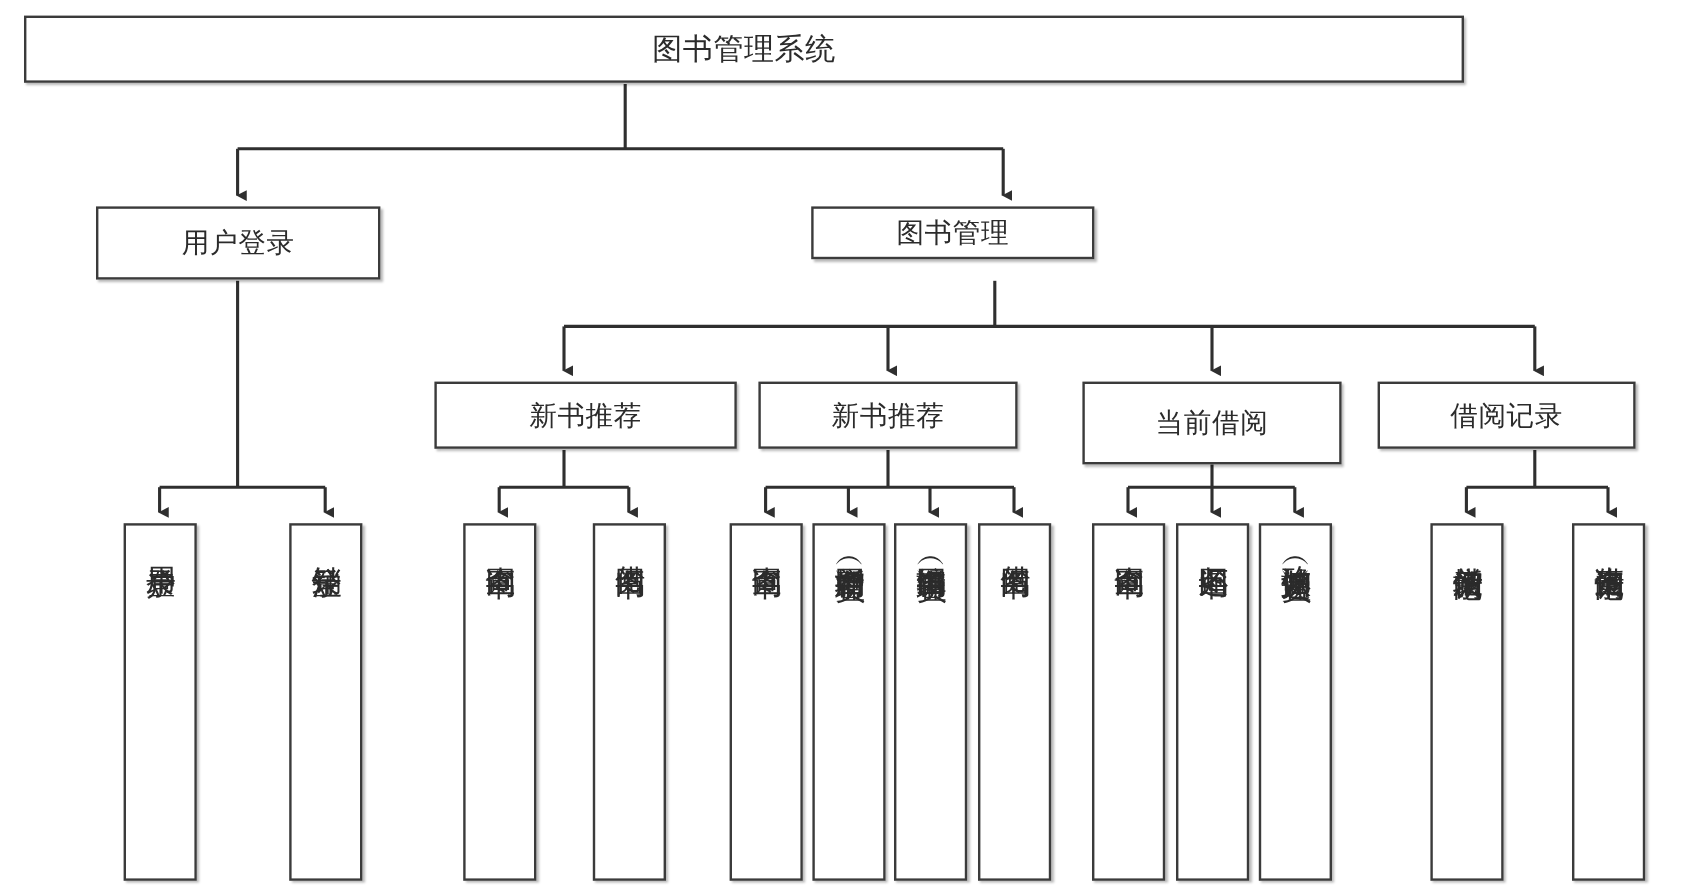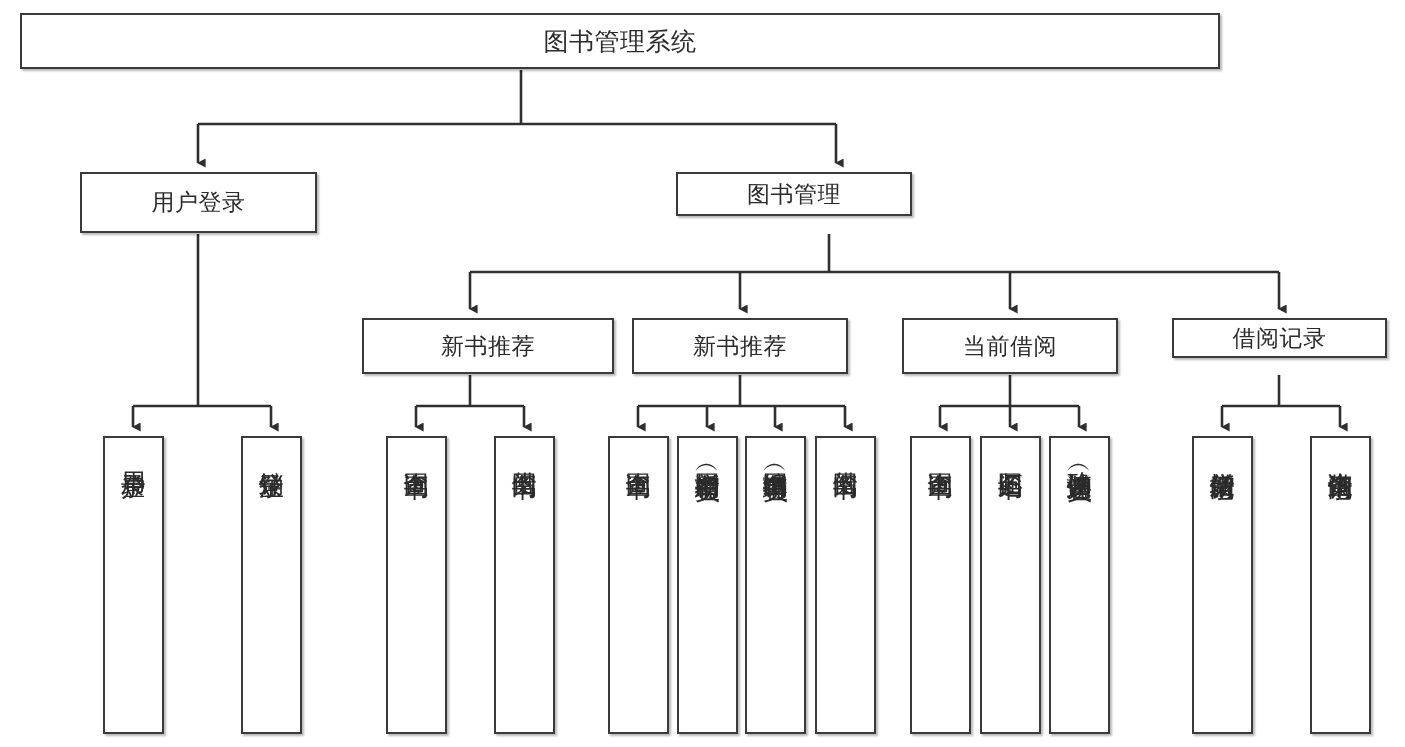--- a/index.html
+++ b/index.html
@@ -126,24 +126,24 @@
   <div class="node level1" style="left:676px;top:172px;width:236px;height:44px;">
     <span class="label">图书管理</span>
   </div>
 
   <div class="node level2" style="left:362px;top:318px;width:252px;height:56px;">
     <span class="label">新书推荐</span>
   </div>
   <div class="node level2" style="left:632px;top:318px;width:216px;height:56px;">
     <span class="label">新书推荐</span>
   </div>
-  <div class="node level2" style="left:902px;top:318px;width:216px;height:56px;">
+  <div class="node level2" style="left:902px;top:318px;width:216px;height:69px;">
     <span class="label">当前借阅</span>
   </div>
-  <div class="node level2" style="left:1172px;top:318px;width:215px;height:40px;align-items:center;">
+  <div class="node level2" style="left:1148px;top:318px;width:215px;height:56px;align-items:center;">
     <span class="label">借阅记录</span>
   </div>
 
   <div class="node leaf" style="left:103px;top:436px;width:61px;height:298px;">
     <span class="label">用户登录</span>
   </div>
   <div class="node leaf" style="left:241px;top:436px;width:61px;height:298px;">
     <span class="label">注销登录</span>
   </div>
 

